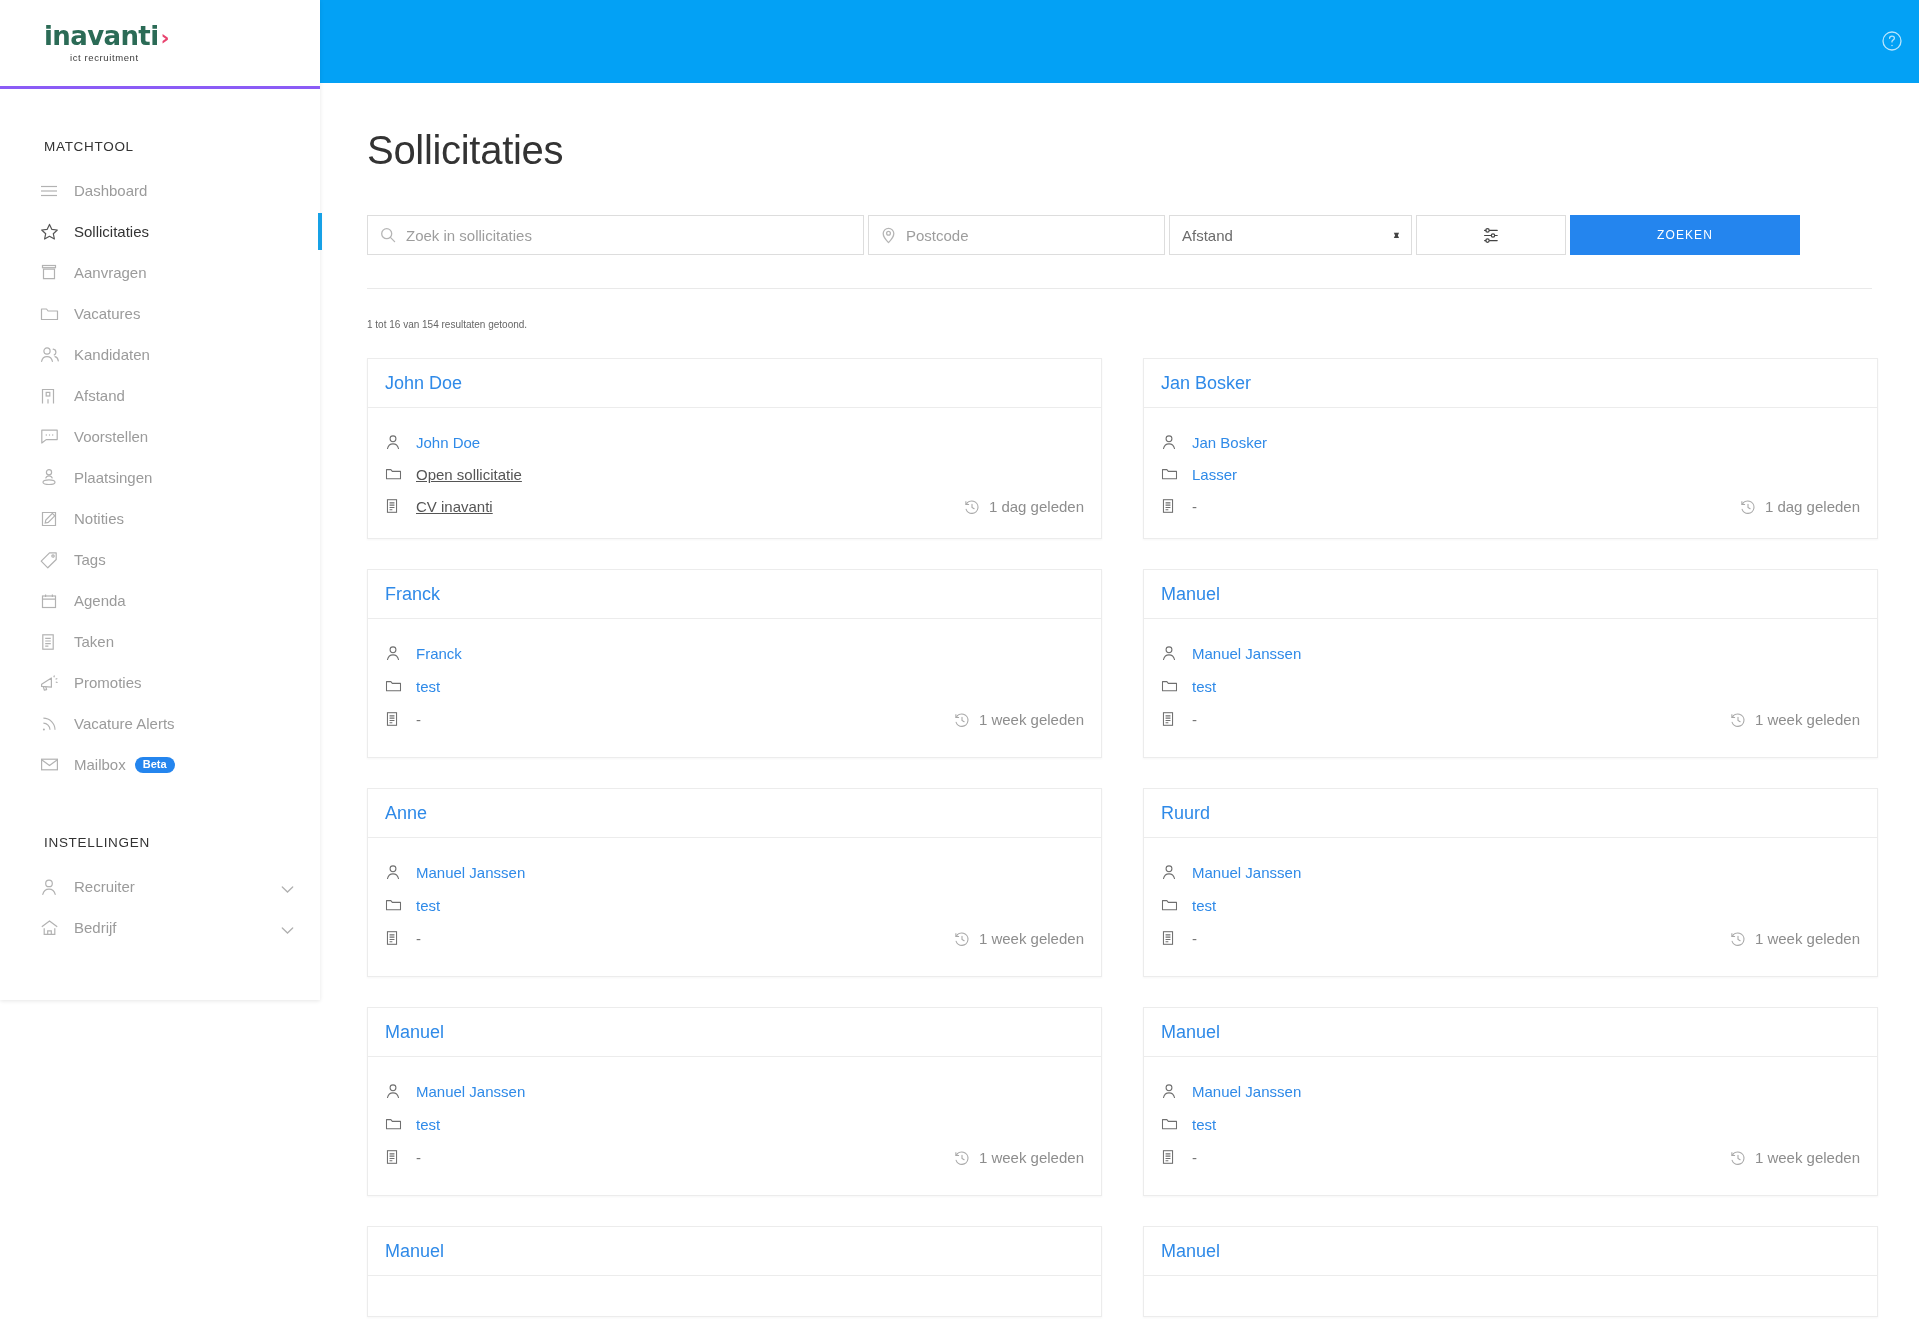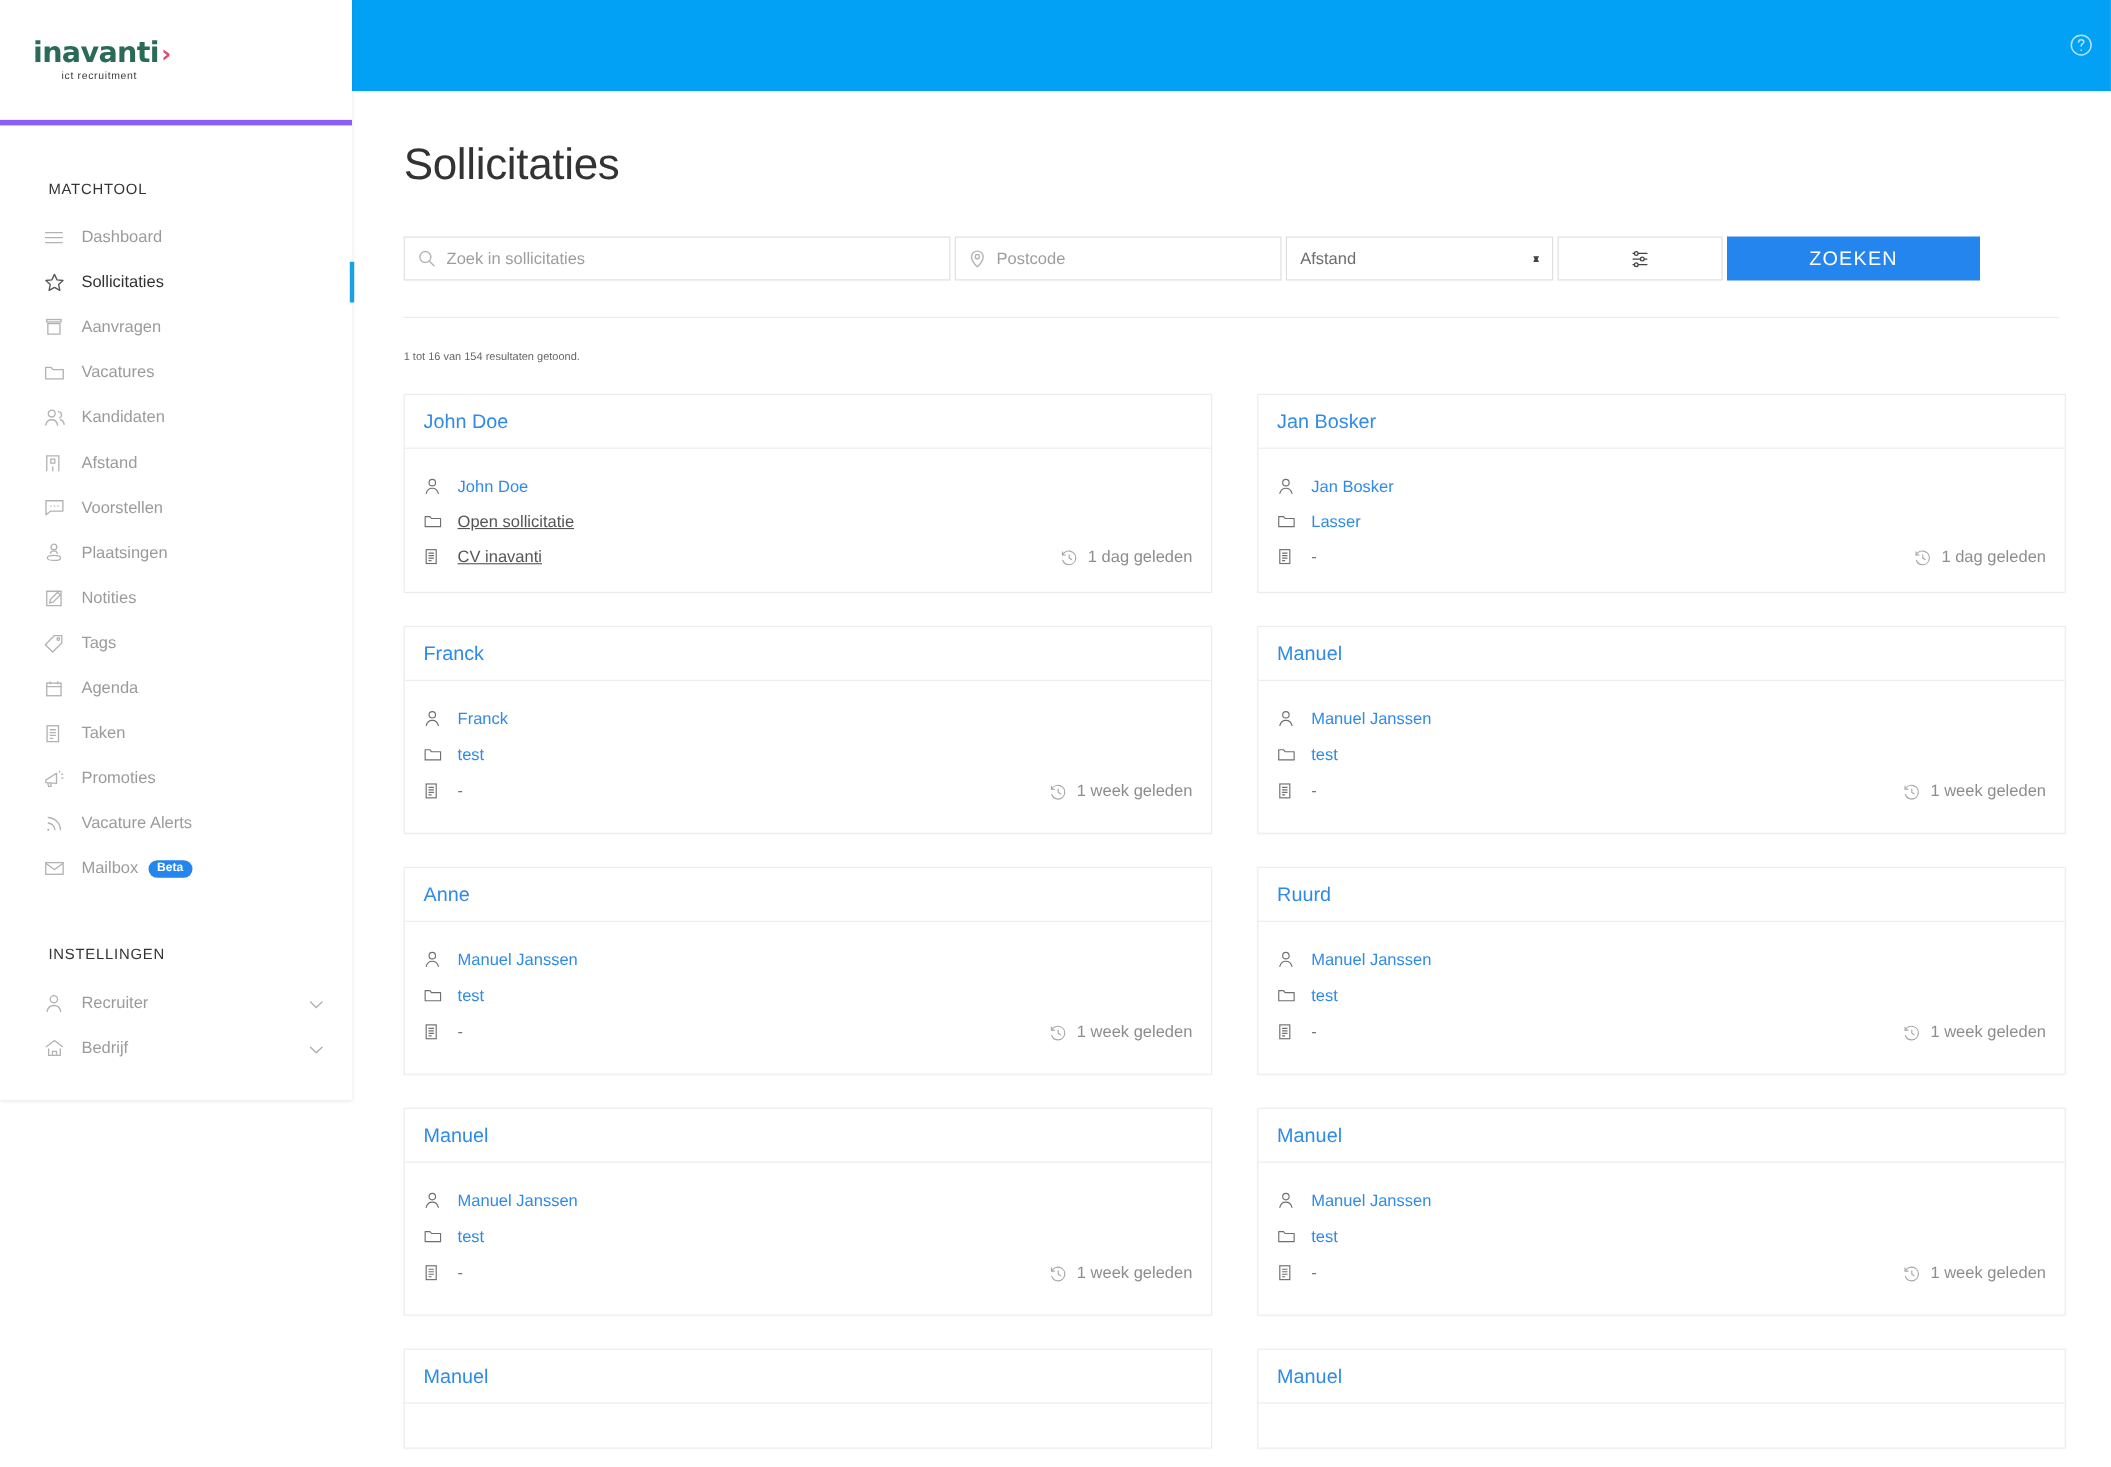--- a/index.html
+++ b/index.html
@@ -21,22 +21,22 @@
   }
   .help-icon svg { display: block; }
   
   .sidebar {
     position: absolute; top: 0; left: 0; width: 320px; height: 1000px;
     background: #ffffff;
     box-shadow: 0 1px 4px rgba(0,0,0,0.10);
     z-index: 5;
   }
   .logo-block {
-    height: 114px; display: flex; align-items: center; padding-left: 30px;
-    border-bottom: 5px solid #8b5cf6;
+    height: 89px; display: flex; align-items: center; padding-left: 44px;
+    border-bottom: 3px solid #8b5cf6;
   }
   .logo-wrap { display: flex; flex-direction: column; align-items: flex-start; }
   .logo-main {
     font-family: "DejaVu Sans", sans-serif;
     font-weight: bold; font-size: 26px; color: #2b6b56;
     letter-spacing: -0.6px; line-height: 1;
     display: flex; align-items: baseline;
   }
   .logo-chev { color: #e8436f; font-size: 22px; font-weight: bold; margin-left: 2px; }
   .logo-sub {
@@ -109,21 +109,21 @@
     cursor: pointer;
   }
   .f-select .sel-val { font-size: 15px; color: #6b6b6b; }
   .spin { display: flex; flex-direction: column; line-height: 0; color: #444; }
   .spin span { font-size: 9px; }
   .f-filter {
     width: 150px; justify-content: center; cursor: pointer;
   }
   .btn-search {
     width: 230px; height: 40px; background: #2485ee; border: none;
-    color: #ffffff; font-size: 18px; letter-spacing: 1.1px;
+    color: #ffffff; font-size: 12px; letter-spacing: 1.1px;
     font-family: "Liberation Sans", sans-serif;
     cursor: pointer; display: flex; align-items: center; justify-content: center;
   }
   
   .results-count {
     font-size: 10px; color: #666666; margin: 30px 0 28px 0;
   }
   .cards-grid {
     display: grid; grid-template-columns: 735px 735px; column-gap: 41px; row-gap: 30px;
   }

